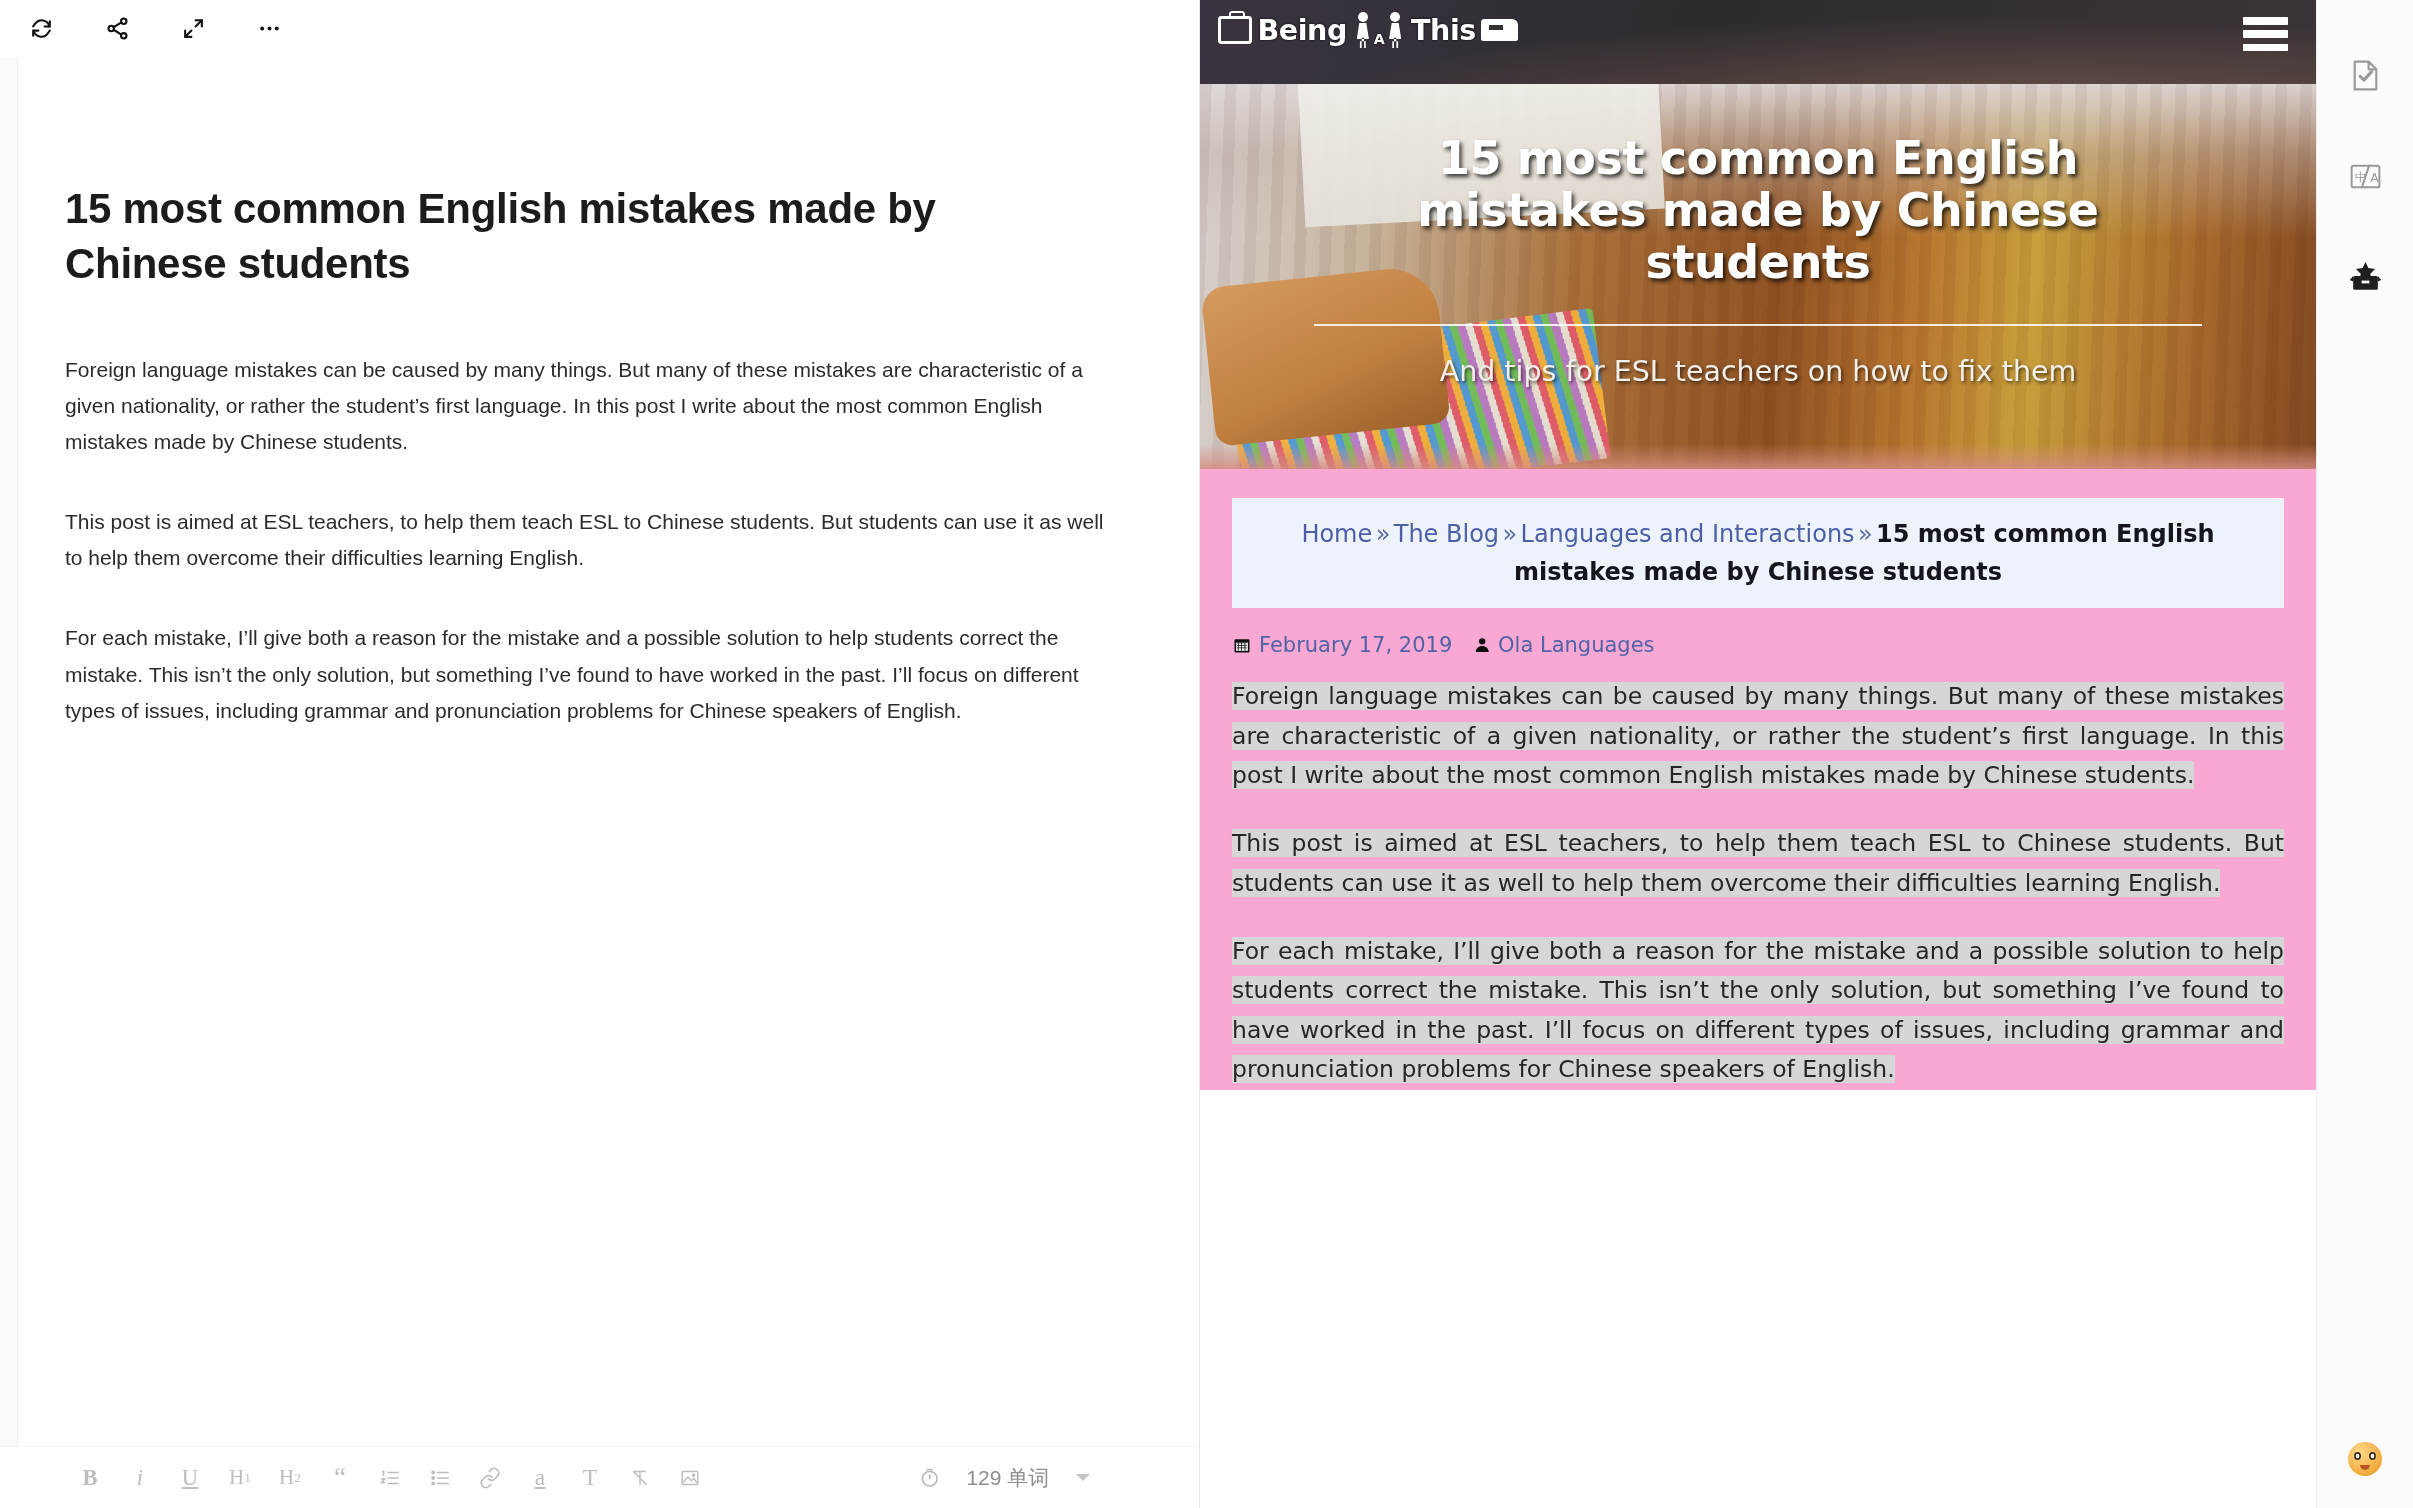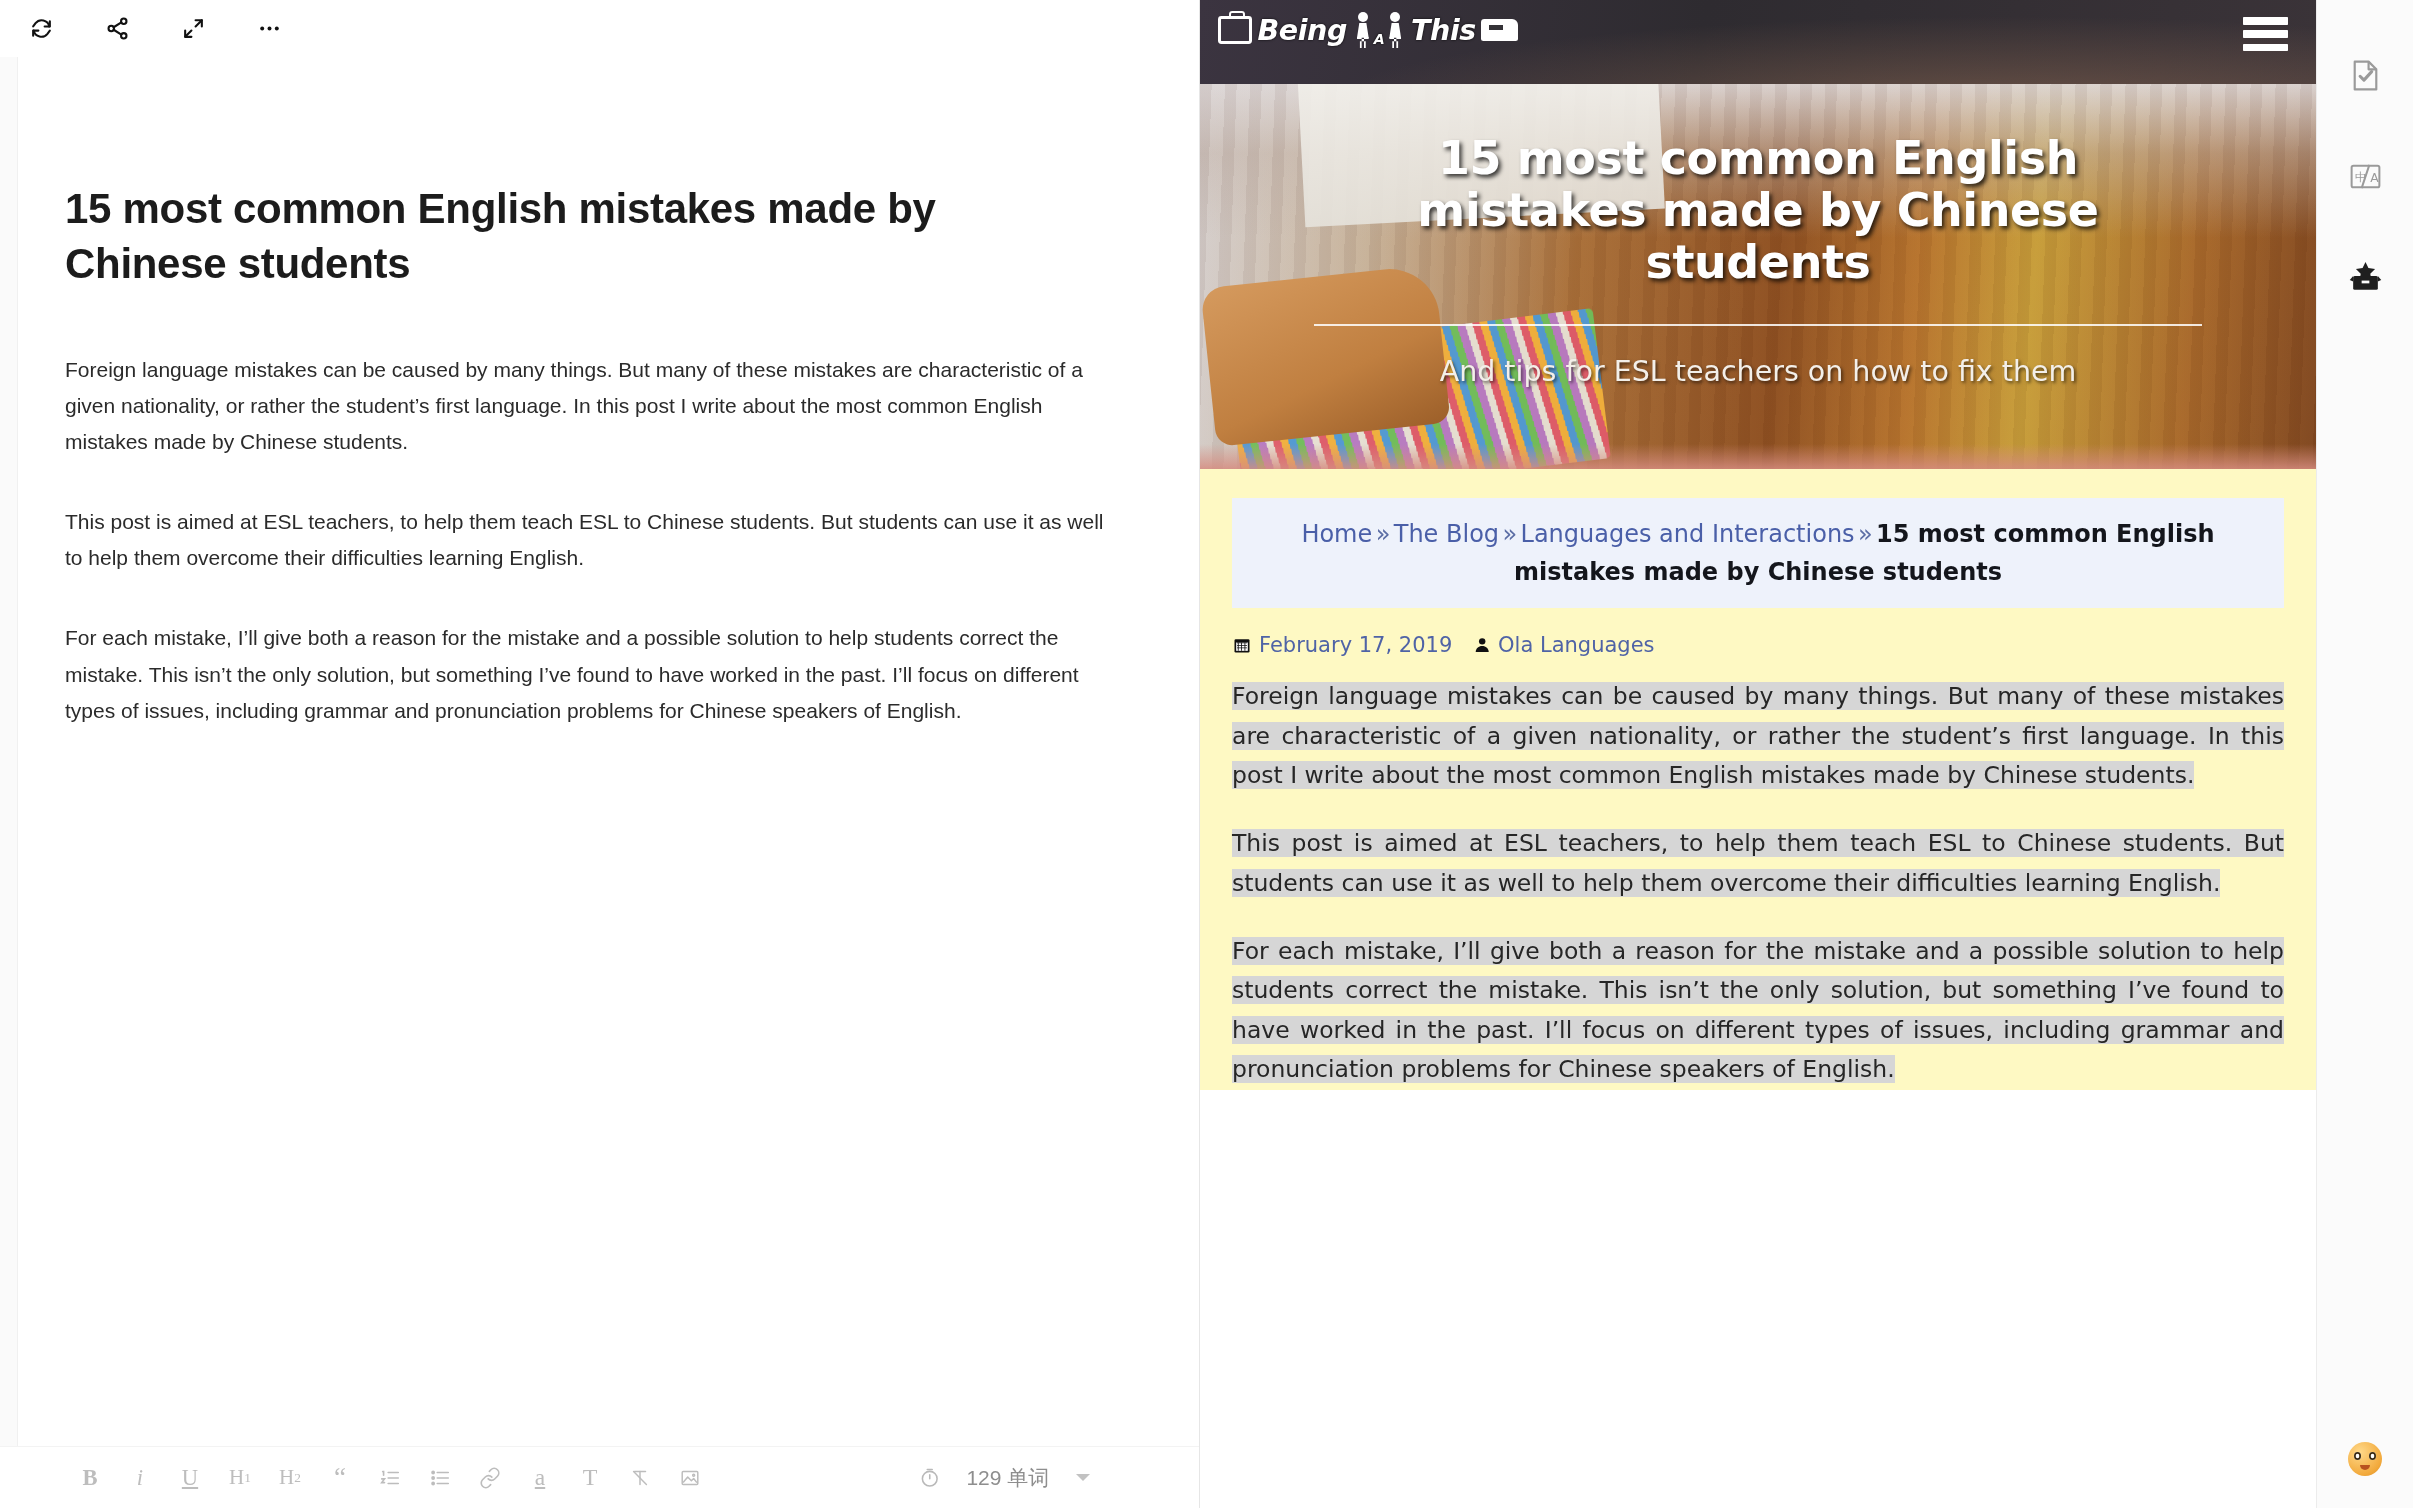--- a/index.html
+++ b/index.html
@@ -132,21 +132,20 @@
     background: #ffffff;
     overflow: hidden;
     border-right: 0.8px solid #ececec;
   }
 
   .site-header {
     position: relative;
     height: 84px;
     background: #14532d;
     overflow: hidden;
-    font-style: italic;
   }
   .site-header::after {
     content: "";
     position: absolute; inset: 0;
     background:
       radial-gradient(ellipse at 72% 130%, rgba(150,110,85,0.55) 0%, rgba(60,50,50,0) 60%),
       linear-gradient(100deg, #3b3440 0%, #2e2b30 45%, #3a3338 100%);
   }
   .site-logo {
     position: absolute;
@@ -293,21 +292,21 @@
   }
   .hero-sub {
     font-family: "DejaVu Sans", sans-serif;
     color: #f3efe9;
     font-size: 28.5px;
     text-shadow: 1.7px 1.7px 3.4px rgba(0,0,0,.6);
   }
 
   .post-body {
     padding: 28.5px 32px 0;
-    background: #fef9c3;
+    background: #f9a8d4;
   }
 
   .breadcrumb {
     background: #eef2fb;
     padding: 17px 13.4px;
     text-align: center;
     font-size: 24px;
     line-height: 1.6;
     color: #1e2b55;
     font-family: "DejaVu Sans", sans-serif;

